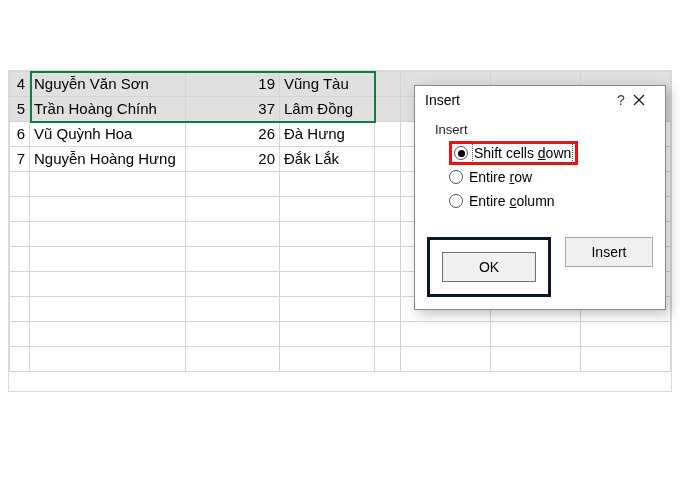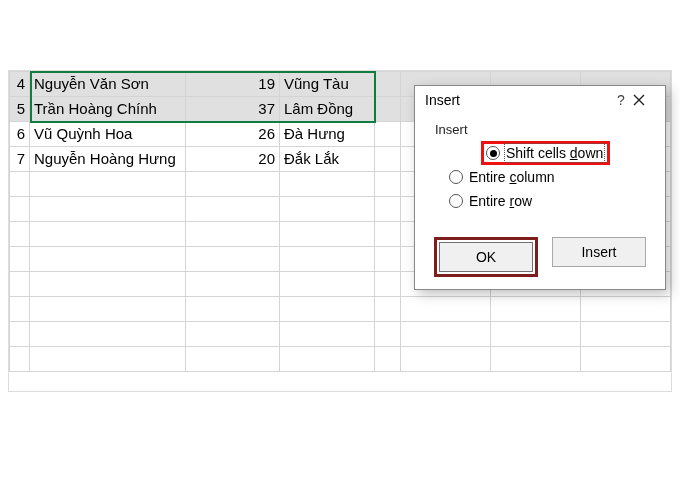--- a/index.html
+++ b/index.html
@@ -117,21 +117,20 @@
     background: #000;
     border-radius: 50%;
     display: block;
   }
   .ul { text-decoration: underline; }
   .highlight-red {
     border: 3px solid #e11;
     padding: 1px 4px 1px 2px;
     display: inline-flex;
     align-items: center;
-    margin-left: 32px;
   }
   .dotted-focus {
     outline: 1px dotted #555;
     outline-offset: 1px;
   }
   .dlg-buttons {
     display: flex;
     gap: 14px;
     padding: 8px 12px 12px 12px;
     justify-content: center;
@@ -143,22 +142,22 @@
     background: #f0f0f0;
     font-size: 14px;
     display: inline-flex;
     align-items: center;
     justify-content: center;
   }
   .dlg-btn:first-child {
     border: 1px solid #707070;
   }
   .ok-red {
-    border: 3px solid #7f1d1d;
-    padding: 2px;
+    border: 3px solid #0f172a;
+    padding: 12px;
     display: inline-block;
   }
   .x-icon svg { display:block; }
 </style>
 </head>
 <body>
 
 <div class="outer-frame">
   <div class="grid">
     <table>
@@ -319,28 +318,28 @@
           <span class="radio checked"></span>
           <span class="dotted-focus">
             <span>Shift cells </span><span class="ul">d</span><span>own</span>
           </span>
         </span>
       </label>
 
       <label class="radio-row">
         <span class="radio"></span>
         <span>
-          <span>Entire </span><span class="ul">c</span><span>olumn</span>
+          <span>Entire </span><span class="ul">r</span><span>ow</span>
         </span>
       </label>
 
       <label class="radio-row">
         <span class="radio"></span>
         <span>
-          <span>Entire </span><span class="ul">r</span><span>ow</span>
+          <span>Entire </span><span class="ul">c</span><span>olumn</span>
         </span>
       </label>
     </div>
   </div>
   <div class="dlg-buttons">
     <span class="ok-red">
       <span class="dlg-btn">OK</span>
     </span>
     <span class="dlg-btn">Insert</span>
   </div>

